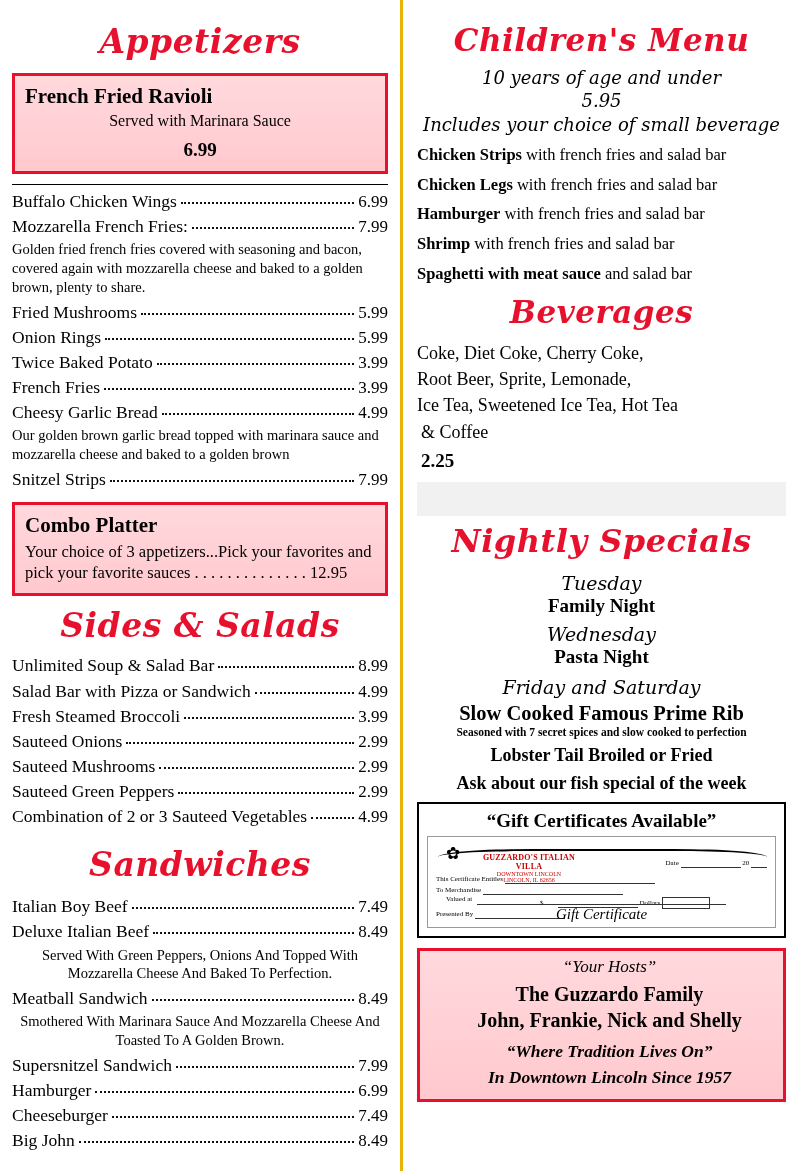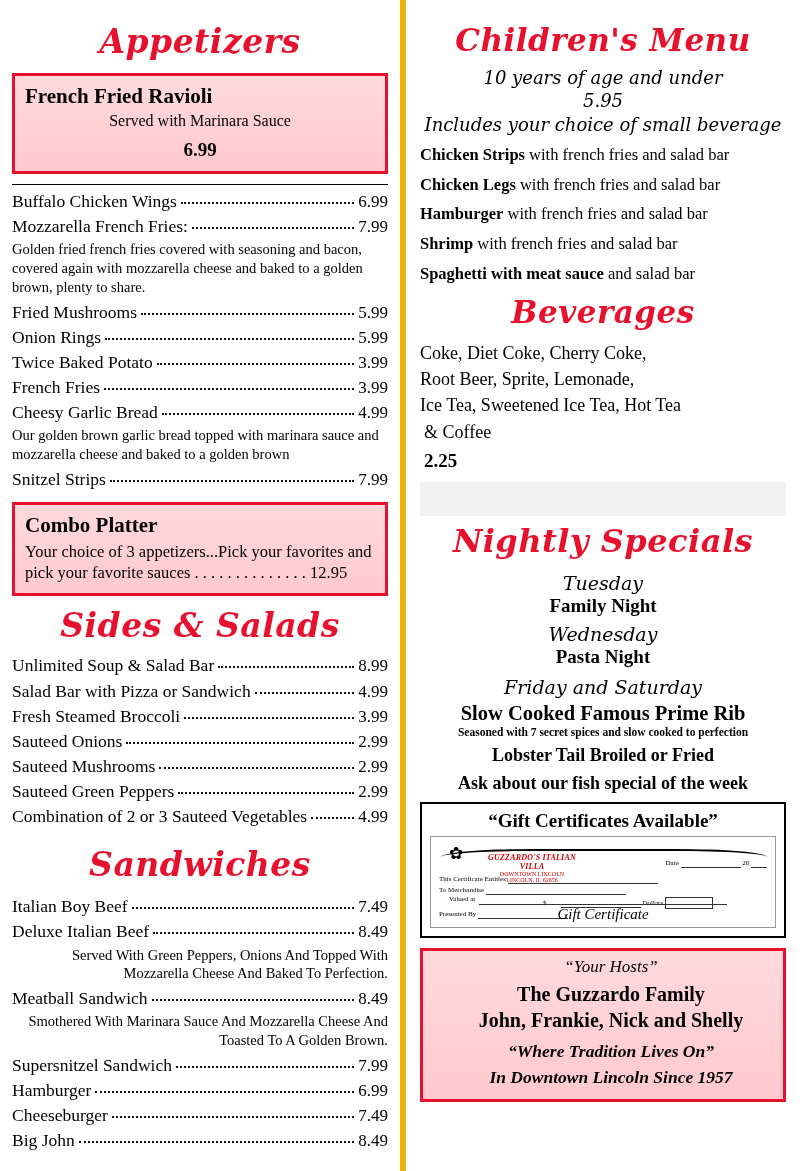--- a/index.html
+++ b/index.html
@@ -24,21 +24,21 @@
     box-sizing: border-box;
     position: relative;
   }
   .col-left {
     width: 400px;
     padding: 8px 12px 0 12px;
   }
   .col-right {
     width: 400px;
     padding: 8px 14px 0 14px;
-    border-left: 6px solid #eab308;
+    border-left: 3px solid #eab308;
   }
   .script-head {
     font-family: "DejaVu Serif", serif;
     font-style: italic;
     font-weight: bold;
     color: #e8112d;
     text-align: center;
     letter-spacing: 0.5px;
   }
   .h-appetizers { font-size: 33px; margin: 14px 0 12px 0; }
@@ -92,21 +92,21 @@
     top: -3px;
     border-bottom: 2px dotted #111;
     height: 0;
   }
   .item-price { flex: 0 0 auto; font-size: 17px; }
   .desc {
     font-size: 14.5px;
     line-height: 1.3;
     margin: 1px 0 3px 0;
   }
-  .desc.center { text-align: right; }
+  .desc.center { text-align: center; }
   .hr-rule {
     border-top: 1px solid #000;
     margin: 2px 0 4px 0;
   }
 
   
   .center-ital {
     text-align: center;
     font-style: italic;
     font-family: "DejaVu Serif", serif;
@@ -185,21 +185,20 @@
     background: #fff;
     font-size: 7px;
     padding: 4px 6px;
     box-sizing: border-box;
   }
   .cert-logo {
     color: #cc0000;
     font-weight: bold;
     font-size: 8px;
     letter-spacing: .2px;
-    font-style: italic;
   }
   .cert-sub {
     color: #cc0000;
     font-size: 6px;
     text-align: center;
     width: 96px;
   }
   .cert-left {
     position: absolute;
     left: 46px;

